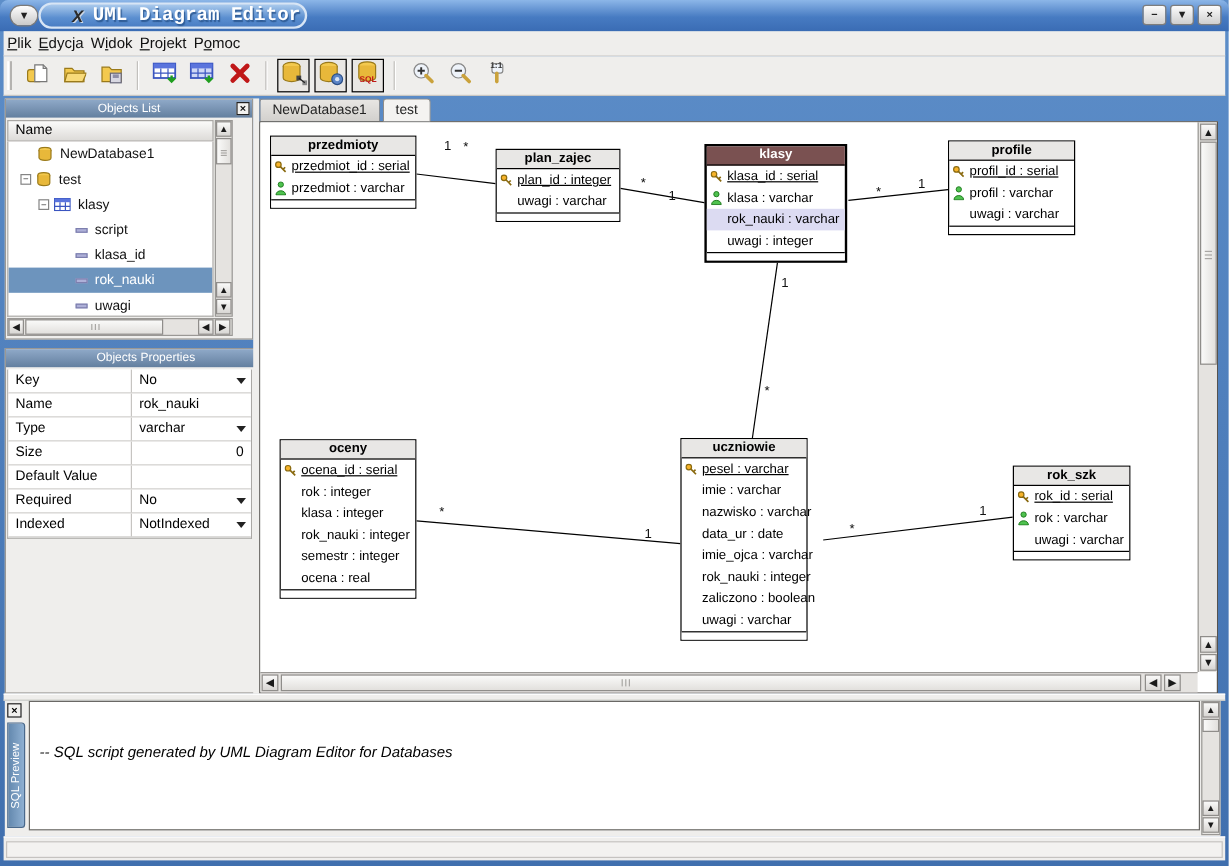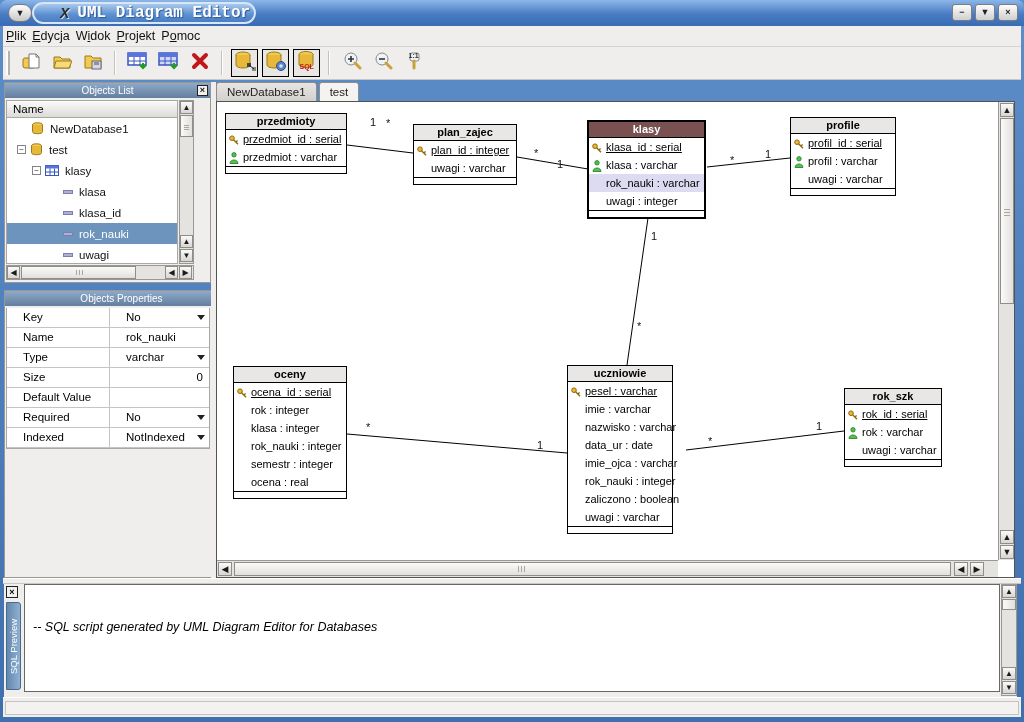--- a/index.html
+++ b/index.html
@@ -76,21 +76,21 @@
   .sb-thumb.h { background:linear-gradient(#fafaf9,#e2e0dd); }
   .grip-v { position:absolute; left:3px; right:3px; height:1px; background:#a9a7a4; }
   .grip-h { position:absolute; top:3px; bottom:3px; width:1px; background:#a9a7a4; }
 
   
   .prop-table { position:absolute; left:1px; top:17px; width:204px; }
   .prop-hcell { display:inline-block; background:linear-gradient(#fbfbfa,#dddbd8);
     border:1px solid #aaa8a5; height:19px; font-size:11.5px; padding-left:6px;
     line-height:17px; vertical-align:top; }
   .prop-row { display:flex; height:20px; background:#fff; border-bottom:1px solid #c6c4c1; }
-  .prop-cell { font-size:11.5px; line-height:19px; padding-left:16px; white-space:nowrap; }
+  .prop-cell { font-size:11.5px; line-height:19px; padding-left:6px; white-space:nowrap; }
   .pc-name { width:104px; border-right:1px solid #c6c4c1; }
   .pc-val { width:100px; position:relative; }
   .pc-val.num { text-align:right; padding-right:6px; }
   .dd-arrow { position:absolute; right:4px; top:7px; width:0; height:0;
     border-left:4px solid transparent; border-right:4px solid transparent;
     border-top:5px solid #222; }
   .prop-body { border-left:1px solid #aaa8a5; border-right:1px solid #aaa8a5;
     border-bottom:1px solid #aaa8a5; background:#fff; }
 
   
@@ -303,21 +303,21 @@
               <path d="M5 3.5 v7 M9.5 3.5 v7 M0.5 7 h13" stroke="#3a55c0"></path>
             </svg>
           </span>
         <span>klasy</span>
       </div>
       <div class="trow">
         <span class="tspacer" style="width:56px"></span>
         <span class="ticon">
             <span class="fieldbar"></span>
           </span>
-        <span>klasa</span>
+        <span>script</span>
       </div>
       <div class="trow">
         <span class="tspacer" style="width:56px"></span>
         <span class="ticon">
             <span class="fieldbar"></span>
           </span>
         <span>klasa_id</span>
       </div>
       <div class="trow selected">
         <span class="tspacer" style="width:56px"></span>

